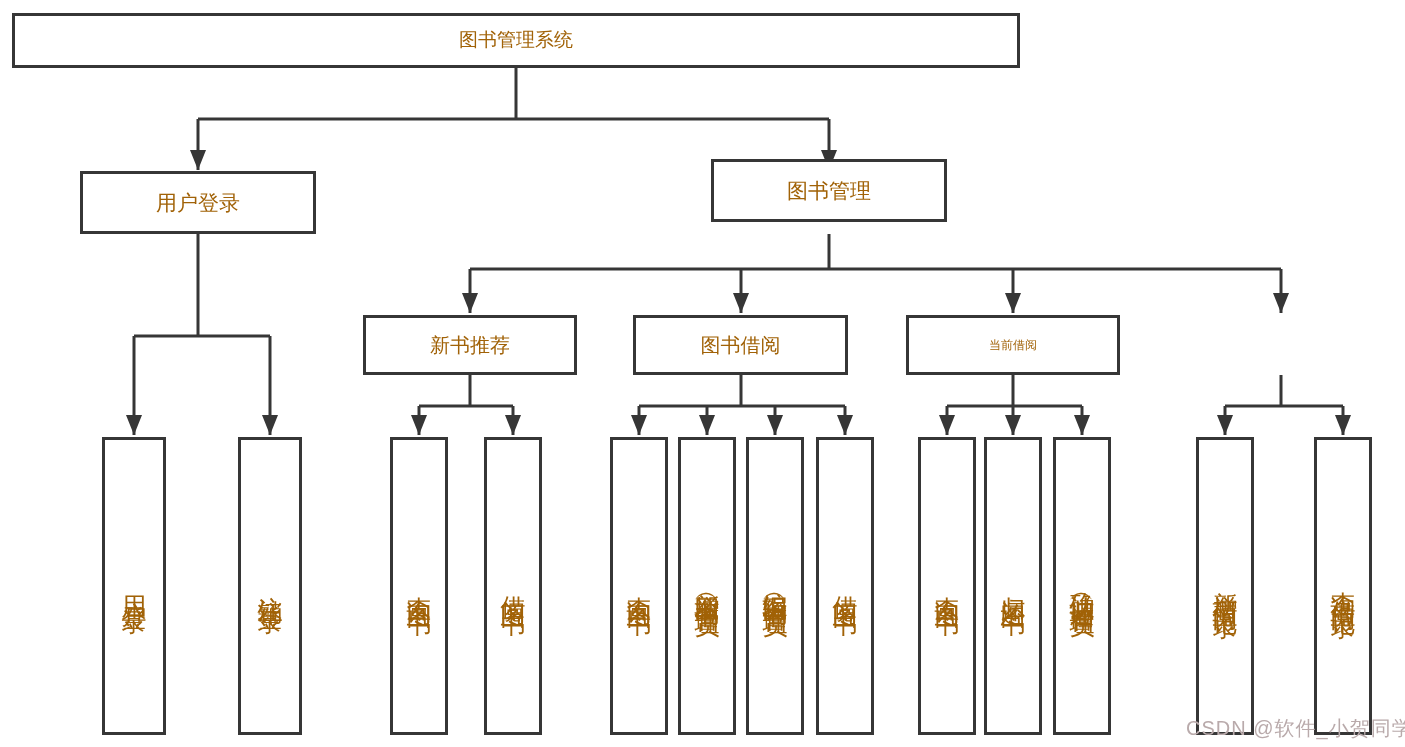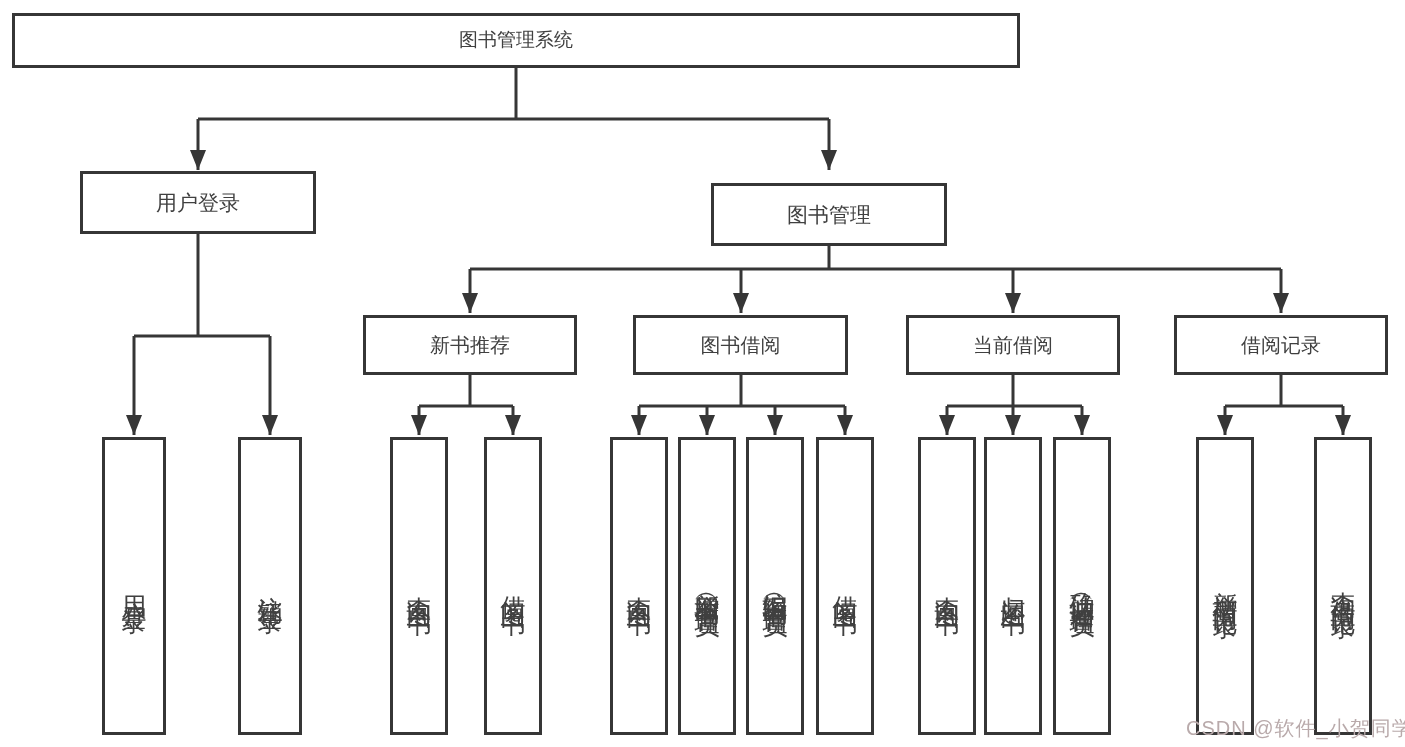--- a/index.html
+++ b/index.html
@@ -3,30 +3,30 @@
 <meta charset="utf-8">
 <style>
   html,body{margin:0;padding:0;background:#ffffff;}
   .canvas{
     position:relative;width:1405px;height:747px;background:#ffffff;overflow:hidden;
     font-family:"Liberation Sans","DejaVu Sans",sans-serif;
   }
   .connectors{position:absolute;left:0;top:0;width:1405px;height:747px;}
   .box{
     position:absolute;box-sizing:border-box;border:3px solid #363636;background:#ffffff;
-    display:flex;align-items:center;justify-content:center;color:#404040;
+    display:flex;align-items:center;justify-content:center;color:#a16207;
     text-align:center;line-height:1.2;
   }
   .hlabel{font-weight:400;}
   .n-root {left:12px;  top:13px;  width:1008px; height:55px; font-size:19px;}
   .n-l1-0 {left:80px;  top:171px; width:236px;  height:63px; font-size:21px;}
-  .n-l1-1 {left:711px; top:183px; width:236px;  height:63px; font-size:21px;}
+  .n-l1-1 {left:711px; top:159px; width:236px;  height:63px; font-size:21px;}
   .n-l2-0 {left:363px; top:315px; width:214px;  height:60px; font-size:20px;}
   .n-l2-1 {left:633px; top:315px; width:215px;  height:60px; font-size:20px;}
-  .n-l2-2 {left:906px; top:315px; width:214px;  height:60px; font-size:20px;}
+  .n-l2-2 {left:906px; top:315px; width:214px;  height:60px; font-size:12px;}
   .n-l2-3 {left:1174px;top:315px; width:214px;  height:60px; font-size:20px;}
   .leaf{
     top:437px;height:298px;
     writing-mode:vertical-rl;
     font-size:25px;letter-spacing:5px;line-height:1;
   }
   .lf-0 {left:102px; width:64px;}
   .lf-1 {left:238px; width:64px;}
   .lf-2 {left:390px; width:58px;}
   .lf-3 {left:484px; width:58px;}
@@ -94,21 +94,20 @@
   </svg>
 
   <div class="box hlabel n-root">图书管理系统</div>
 
   <div class="box hlabel n-l1-0">用户登录</div>
   <div class="box hlabel n-l1-1">图书管理</div>
 
   <div class="box hlabel n-l2-1">图书借阅</div>
   <div class="box hlabel n-l2-0">新书推荐</div>
   <div class="box hlabel n-l2-2">当前借阅</div>
-  <div class="box hlabel n-l2-3">借阅记录</div>
 
   <div class="box leaf lf-0">用户登录</div>
   <div class="box leaf lf-1">注销登录</div>
 
   <div class="box leaf lf-2">查询图书</div>
   <div class="box leaf lf-3">借阅图书</div>
 
   <div class="box leaf lf-4">查询图书</div>
   <div class="box leaf lf-5">新增图书（管理员）</div>
   <div class="box leaf lf-6">编辑图书（管理员）</div>

